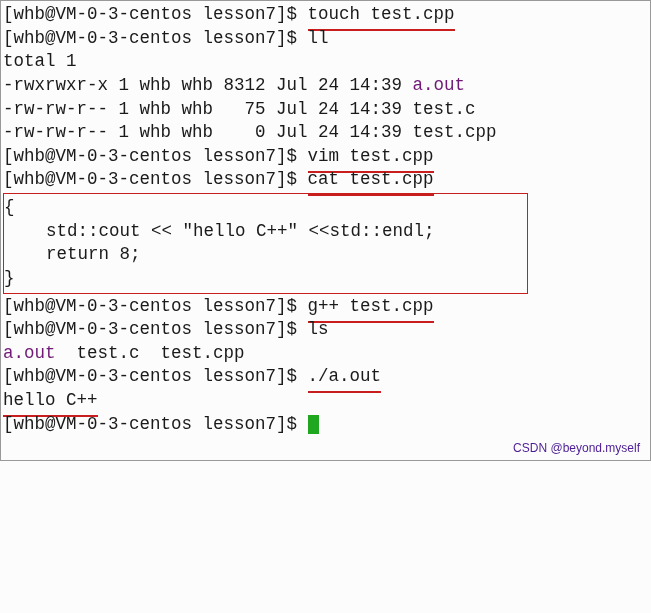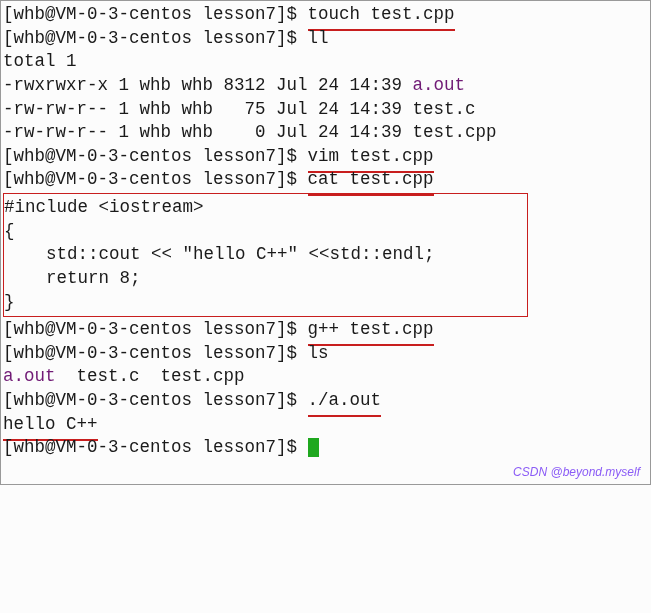--- a/index.html
+++ b/index.html
@@ -24,45 +24,43 @@
     }
     .cursor {
       display: inline-block;
       width: 11px;
       height: 19px;
       background: #1fa81f;
       vertical-align: text-bottom;
     }
     .watermark {
       text-align: right;
-      color: #8b5cf6;
+      color: #4c1d95;
       font-family: Arial, sans-serif;
       font-size: 12px;
       padding: 4px 8px 2px 0;
-      font-style: italic;
     }
   </style>
 </head>
 <body>
 
 <div class="line"><span>[whb@VM-0-3-centos lesson7]$ </span><span class="red-underline">touch test.cpp</span></div>
 
 <div class="line"><span>[whb@VM-0-3-centos lesson7]$ </span><span>ll</span></div>
 
 <div class="line">total 1</div>
 <div class="line"><span>-rwxrwxr-x 1 whb whb 8312 Jul 24 14:39 </span><span class="green">a.out</span></div>
 <div class="line">-rw-rw-r-- 1 whb whb   75 Jul 24 14:39 test.c</div>
 <div class="line">-rw-rw-r-- 1 whb whb    0 Jul 24 14:39 test.cpp</div>
 
 <div class="line"><span>[whb@VM-0-3-centos lesson7]$ </span><span class="red-underline">vim test.cpp</span></div>
 
 <div class="line"><span>[whb@VM-0-3-centos lesson7]$ </span><span class="red-underline">cat test.cpp</span></div>
 
 <div class="code-box">
-<div class="line">#include &lt;iostream&gt;</div>
 <div class="line"></div>
 <div class="line">{</div>
 <div class="line">    std::cout &lt;&lt; "hello C++" &lt;&lt;std::endl;</div>
 <div class="line">    return 8;</div>
 <div class="line">}</div>
 </div>
 
 <div class="line"><span>[whb@VM-0-3-centos lesson7]$ </span><span class="red-underline">g++ test.cpp</span></div>
 
 <div class="line"><span>[whb@VM-0-3-centos lesson7]$ </span><span>ls</span></div>

